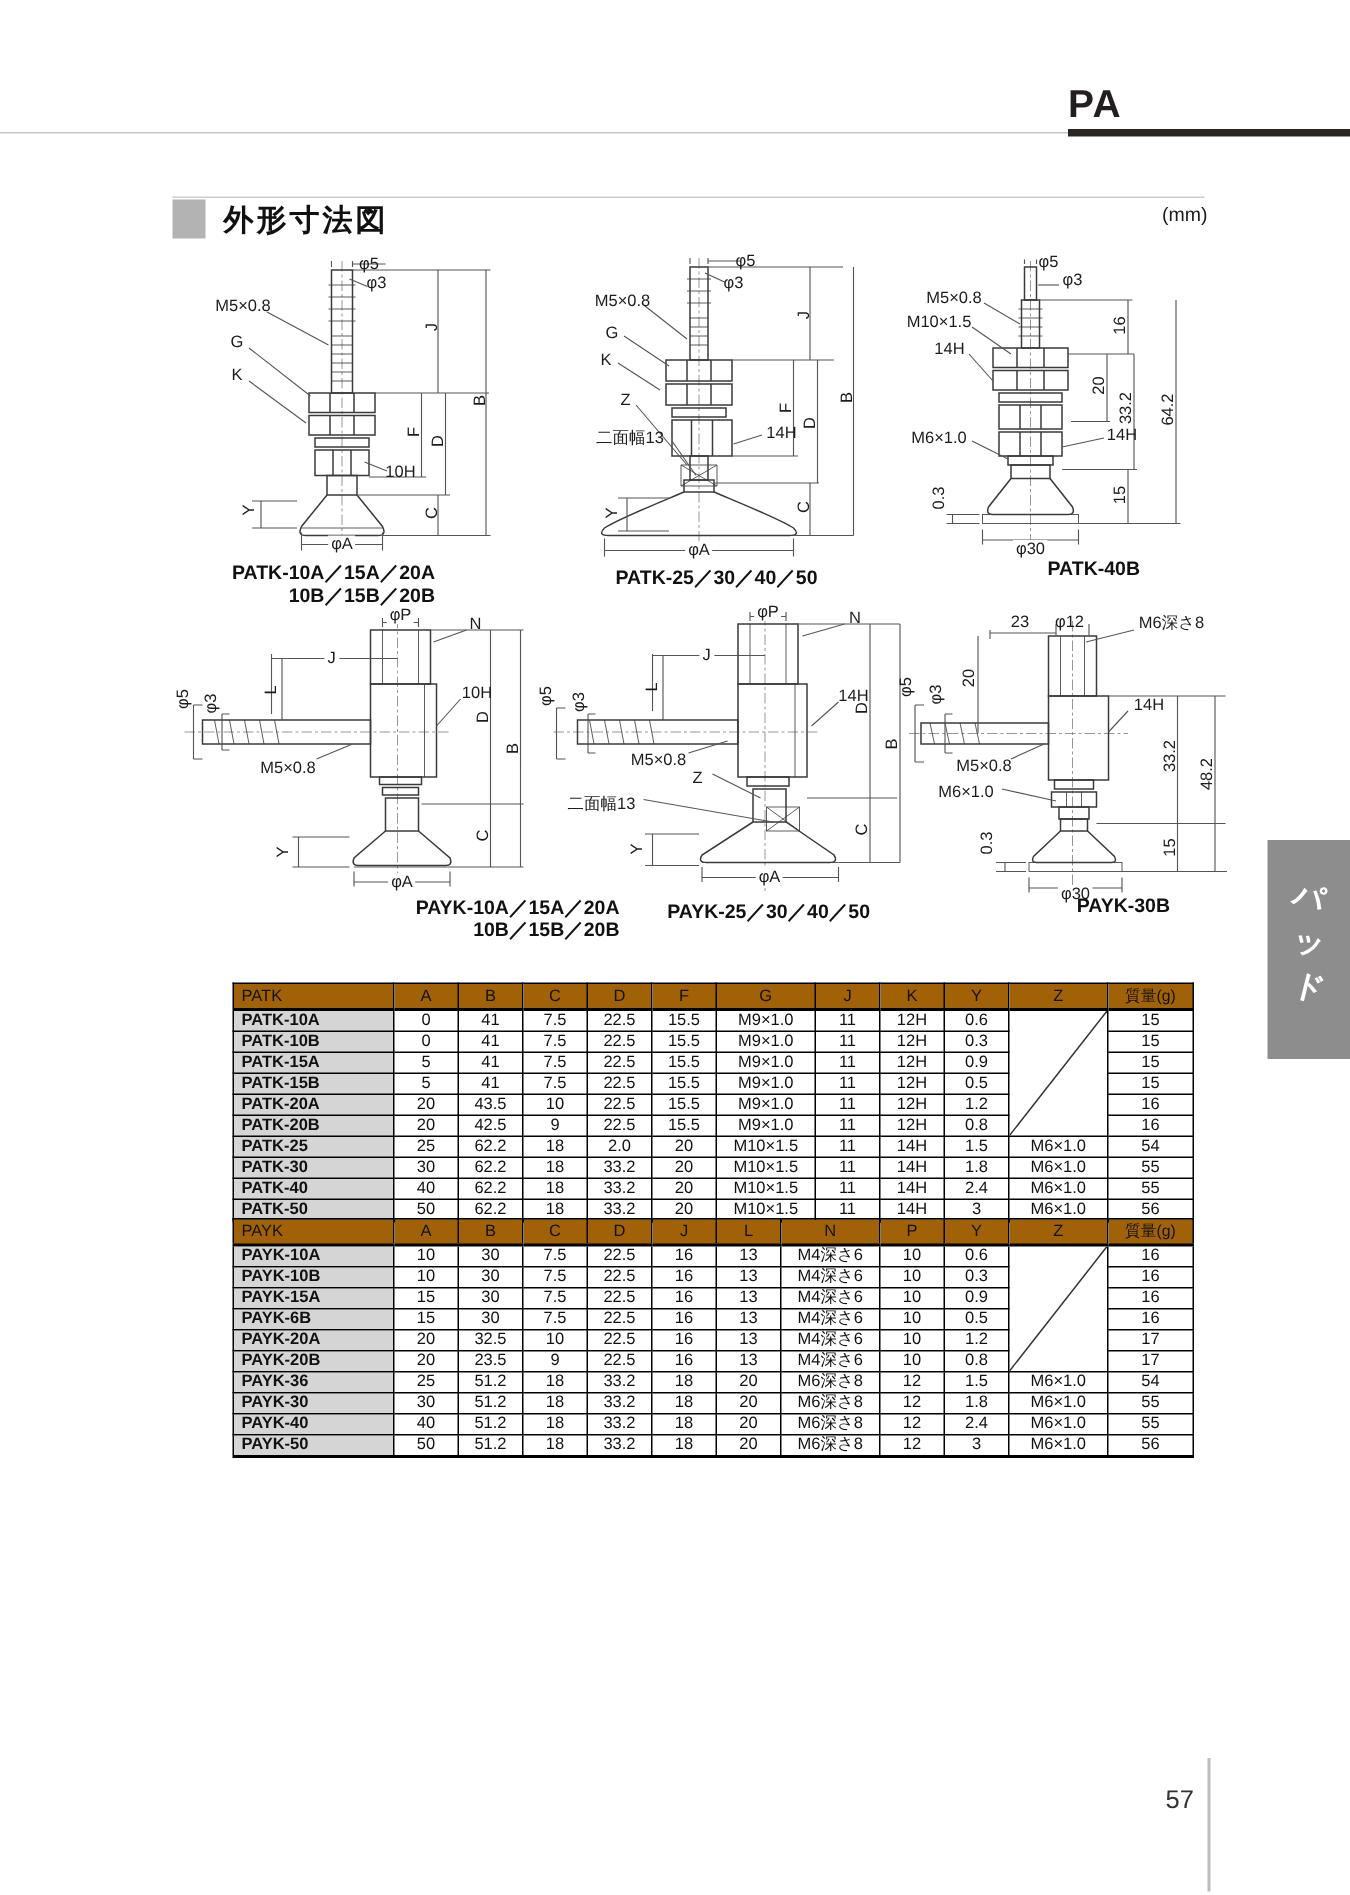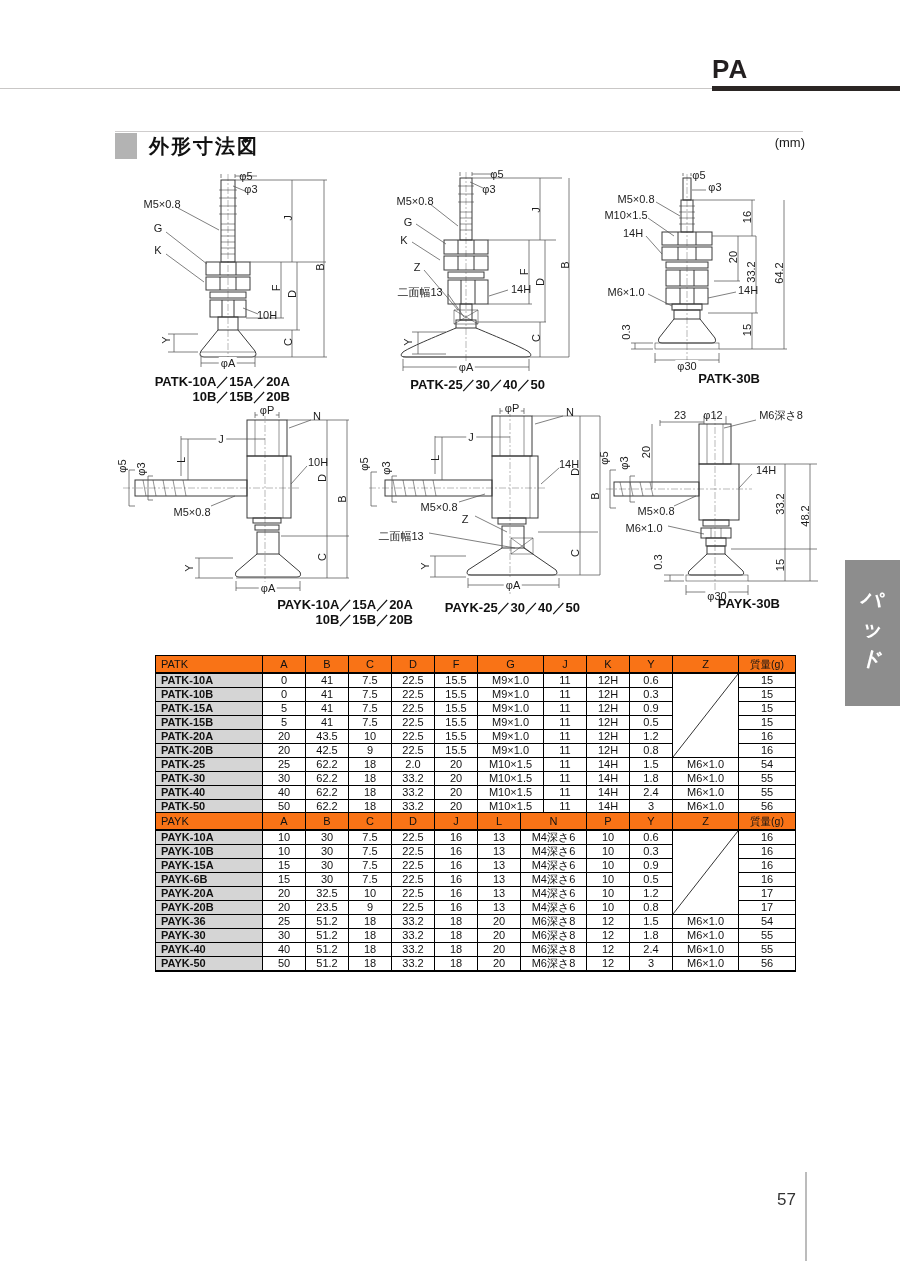--- a/index.html
+++ b/index.html
@@ -32,21 +32,21 @@
   .cap-r{text-align:right;}
   .cap-c{text-align:right;}
 
   
   .tblwrap{position:absolute;left:155px;width:645px;}
   table{width:640px;border-collapse:collapse;table-layout:fixed;font-size:11px;color:#111;
         border:1px solid #000;border-bottom:2.5px solid #000;}
   col.c-model{width:107px;} col.c-n{width:43px;} col.c-w{width:66px;} col.c-mass{width:57px;}
   th,td{border:1px solid #000;text-align:center;padding:0;height:13px;line-height:13px;
         overflow:hidden;white-space:nowrap;}
-  thead th{background:#f97316;font-weight:normal;height:16px;line-height:16px;border-bottom:2px solid #000;}
+  thead th{background:#a16207;font-weight:normal;height:16px;line-height:16px;border-bottom:2px solid #000;}
   th.model-h{text-align:left;padding-left:5px;}
   th.mass-h{font-size:10.5px;}
   td.model{background:#d5d5d5;text-align:left;padding-left:5px;font-weight:bold;}
   td.diag{position:relative;}
   td.diag svg{position:absolute;left:0;top:0;width:100%;height:100%;display:block;}
 
   
   .side-tab{left:845px;top:560px;width:55px;height:146px;background:#8d8d8d;}
   .side-tab .chars{position:absolute;left:0;top:24px;width:100%;text-align:center;}
   .side-tab .chars span{display:block;color:#fff;font-weight:bold;font-size:21px;line-height:30px;
@@ -382,21 +382,21 @@
 </div>
 
 <div class="caption cap-r" style="left:145px;top:374px;width:145px;">
   <div>PATK-10A／15A／20A</div>
   <div>10B／15B／20B</div>
 </div>
 <div class="caption cap-c" style="left:395px;top:377px;width:150px;">
   <div>PATK-25／30／40／50</div>
 </div>
 <div class="caption cap-c" style="left:640px;top:371px;width:120px;">
-  <div>PATK-30B</div>
+  <div>PATK-40B</div>
 </div>
 <div class="caption cap-r" style="left:265px;top:597px;width:148px;">
   <div>PAYK-10A／15A／20A</div>
   <div>10B／15B／20B</div>
 </div>
 <div class="caption cap-c" style="left:420px;top:600px;width:160px;">
   <div>PAYK-25／30／40／50</div>
 </div>
 <div class="caption cap-c" style="left:660px;top:596px;width:120px;">
   <div>PAYK-30B</div>

